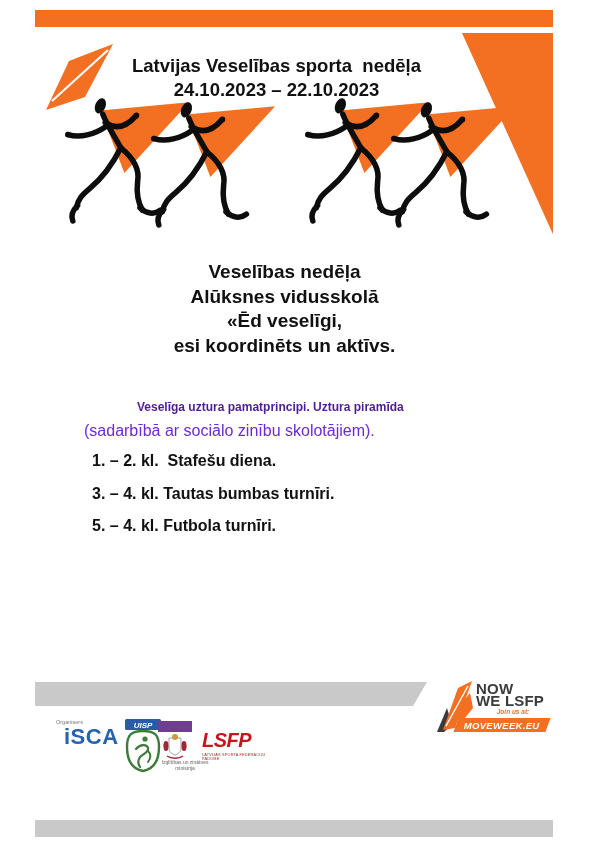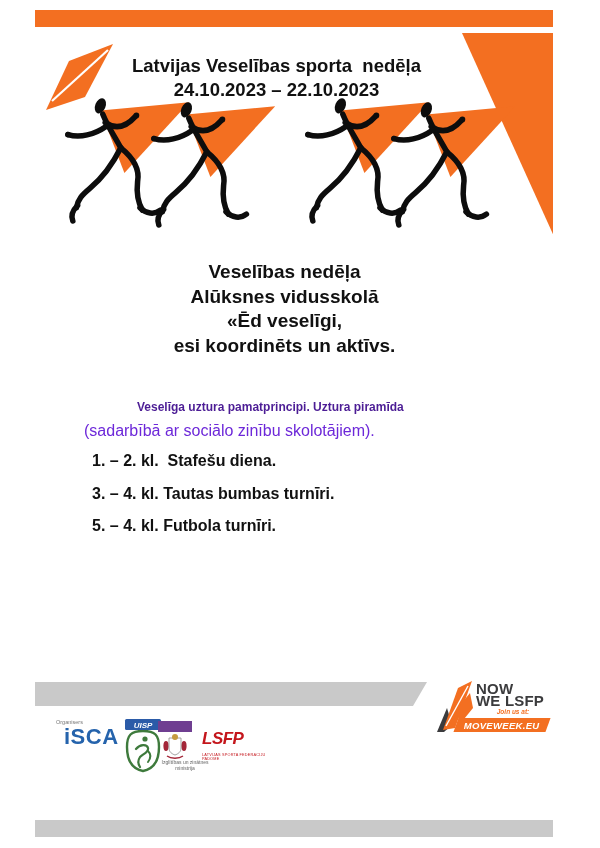--- a/index.html
+++ b/index.html
@@ -35,21 +35,21 @@
   .nwm-join{left:42px;top:30px;width:70px;text-align:center;font-style:italic;
             font-weight:bold;font-size:6.5px;color:#F36F21;}
   .nwm-site{left:20px;top:40px;width:92px;height:14px;background:#F36F21;
             transform:skewX(-20deg);display:flex;align-items:center;justify-content:center;}
   .nwm-site span{transform:skewX(20deg);font-style:italic;font-weight:800;
                  font-size:9.5px;color:#fff;letter-spacing:.3px;}
   
   .organisers{left:56px;top:719px;font-size:5.5px;color:#777;}
   .isca{left:55px;top:724px;font-size:22px;font-weight:bold;color:#2563AC;letter-spacing:.5px;margin-left:9px;}
   .ministry-text{width:56px;text-align:center;font-size:5px;line-height:5.5px;color:#666;}
-  .lsfp{left:202px;top:729px;font-size:17px;font-weight:900;font-style:italic;
+  .lsfp{left:202px;top:729px;font-size:20px;font-weight:900;font-style:italic;
         color:#C4161C;letter-spacing:-.5px;}
   .lsfp-sub{left:202px;top:753px;width:70px;font-size:3.8px;color:#C4161C;letter-spacing:.2px;}
 </style>
 </head>
 <body>
 
 <div class="page">
 
   <div class="abs top-bar"></div>
 

